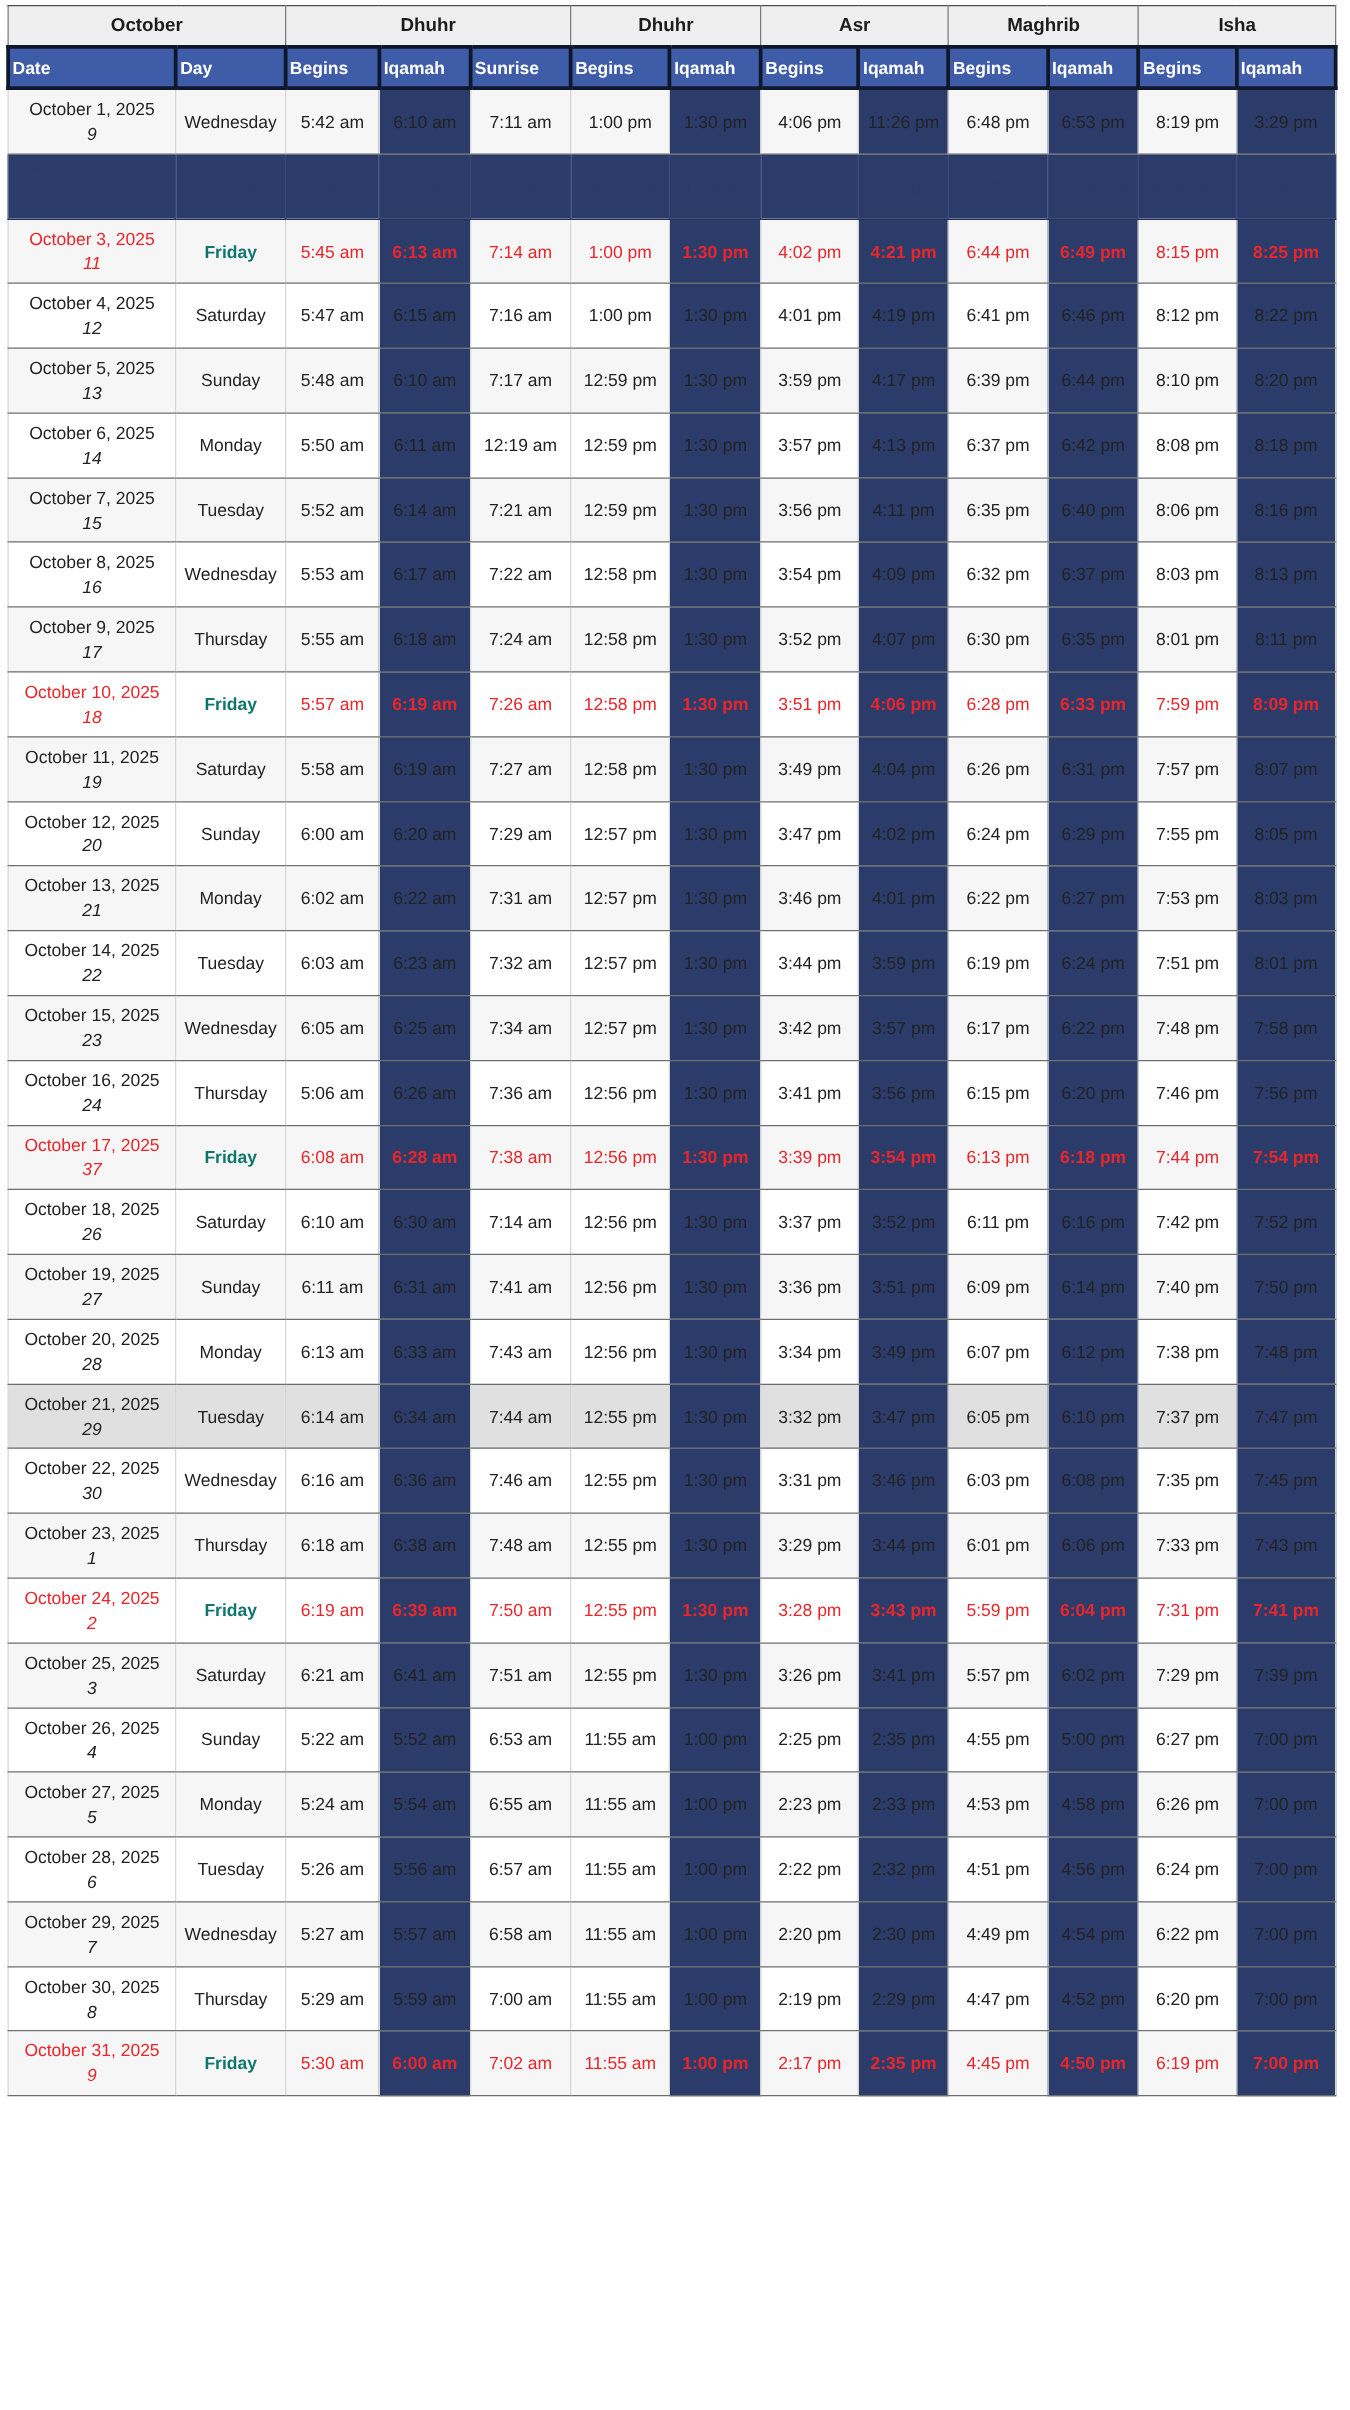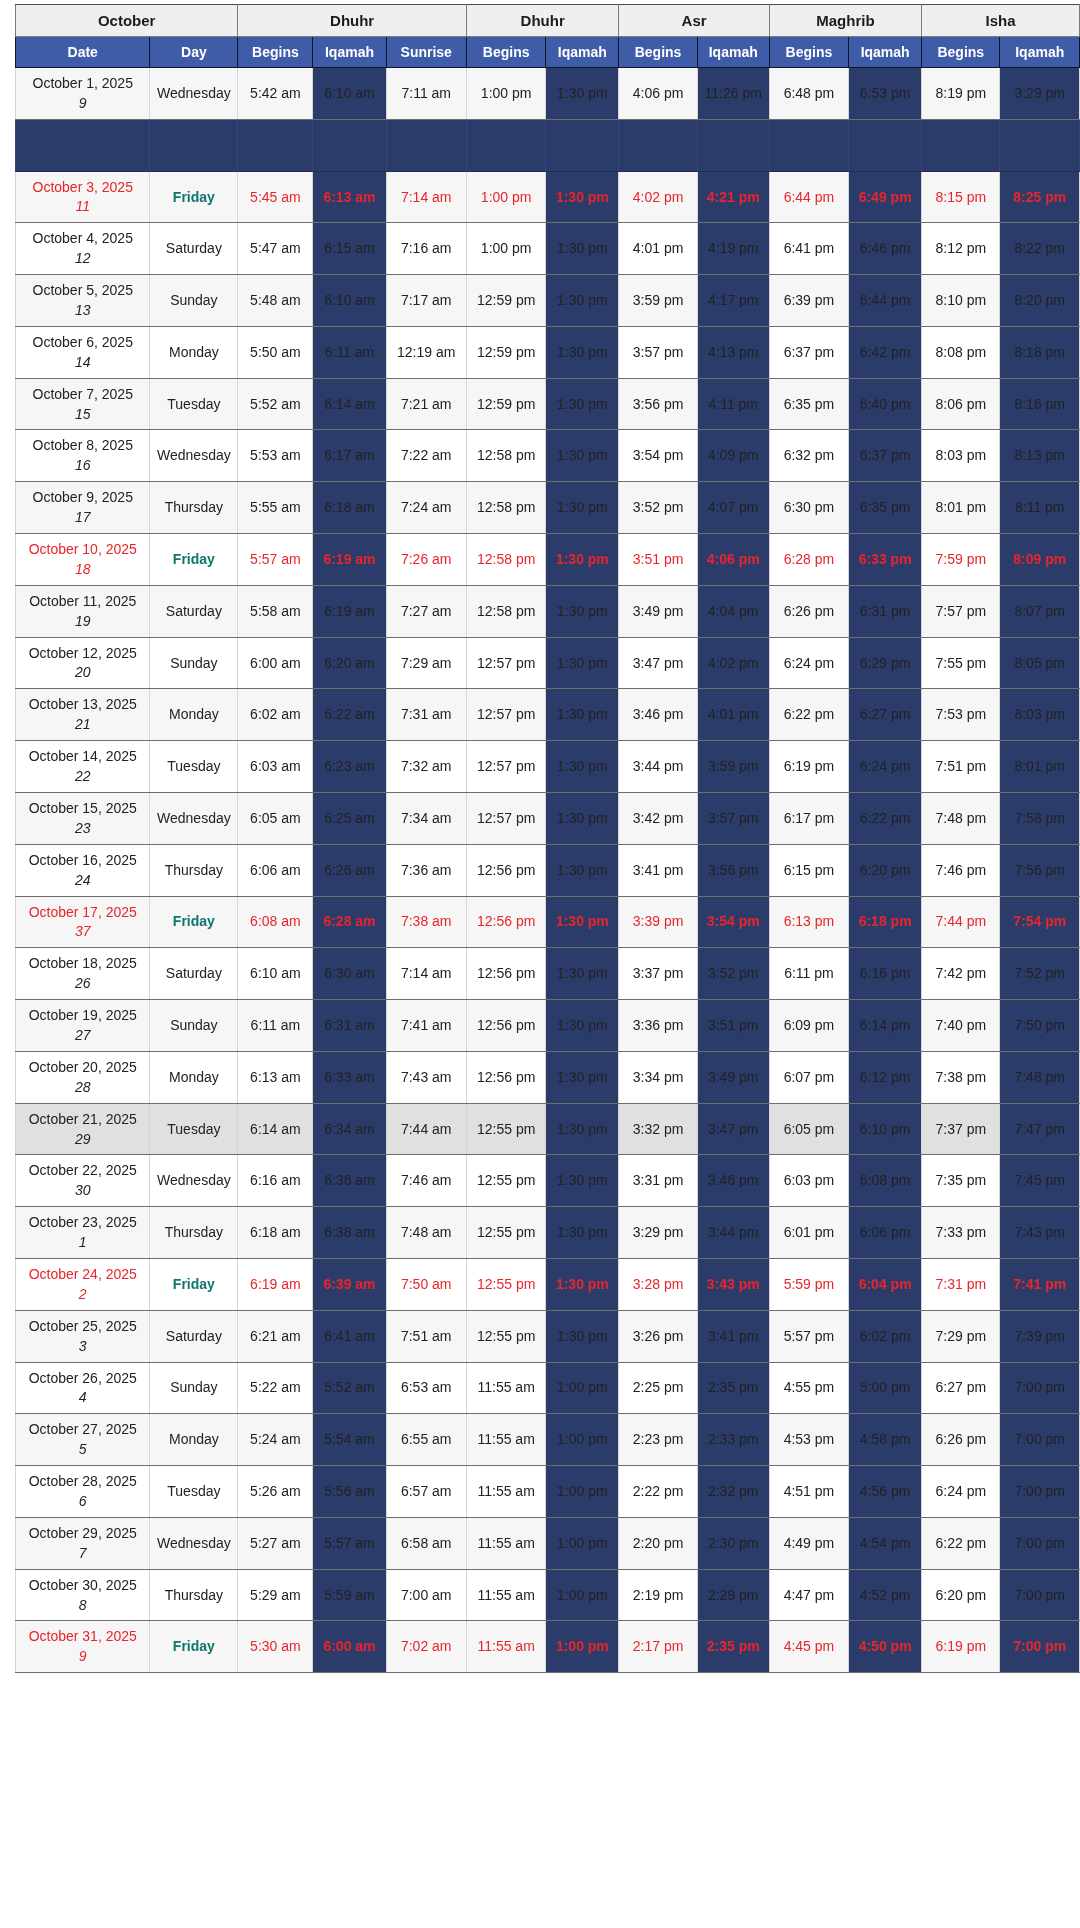--- a/index.html
+++ b/index.html
@@ -12,21 +12,21 @@
     width: 1080px;
     height: 1928px;
     position: relative;
     overflow: hidden;
     background: #ffffff;
   }
   table.prayer-table {
     border-collapse: collapse;
     table-layout: fixed;
     width: 1065px;
-    margin: 4px 0 0 15px;
+    margin: 4px 0 0 5px;
   }
   table.prayer-table col.c-date   { width: 127px; }
   table.prayer-table col.c-day    { width: 83px;  }
   table.prayer-table col.c-begins { width: 71px;  }
   table.prayer-table col.c-iqamah { width: 69px;  }
   table.prayer-table col.c-sunrise{ width: 76px;  }
   table.prayer-table col.c-dbeg   { width: 75px;  }
   table.prayer-table col.c-diq    { width: 69px;  }
   table.prayer-table col.c-abeg   { width: 74px;  }
   table.prayer-table col.c-aiq    { width: 68px;  }
@@ -45,23 +45,23 @@
     padding: 7px 2px;
     border: 1px solid #7b7b7b;
     border-top: 1px solid #4a4a4a;
   }
   
   tr.col-header th {
     background: #3f5ca9;
     color: #ffffff;
     font-size: 14px;
     font-weight: bold;
-    text-align: center;
+    text-align: left;
     padding: 7px 2px;
-    border: 1px solid #0f172a;
+    border: 3px solid #0f172a;
   }
 
   
   table.prayer-table td {
     font-size: 14px;
     text-align: center;
     vertical-align: middle;
     padding: 6px 2px;
     border-left: 1px solid #d6d6d6;
     border-right: 1px solid #d6d6d6;
@@ -380,21 +380,21 @@
           <td>3:42 pm</td>
           <td class="iqamah">3:57 pm</td>
           <td>6:17 pm</td>
           <td class="iqamah">6:22 pm</td>
           <td>7:48 pm</td>
           <td class="iqamah">7:58 pm</td>
         </tr>
         <tr class="row-even">
           <td class="date-cell"><span>October 16, 2025</span><span class="hijri">24</span></td>
           <td class="day-cell">Thursday</td>
-          <td>6:06 am</td>
+          <td>5:06 am</td>
           <td class="iqamah">6:26 am</td>
           <td>7:36 am</td>
           <td>12:56 pm</td>
           <td class="iqamah">1:30 pm</td>
           <td>3:41 pm</td>
           <td class="iqamah">3:56 pm</td>
           <td>6:15 pm</td>
           <td class="iqamah">6:20 pm</td>
           <td>7:46 pm</td>
           <td class="iqamah">7:56 pm</td>

